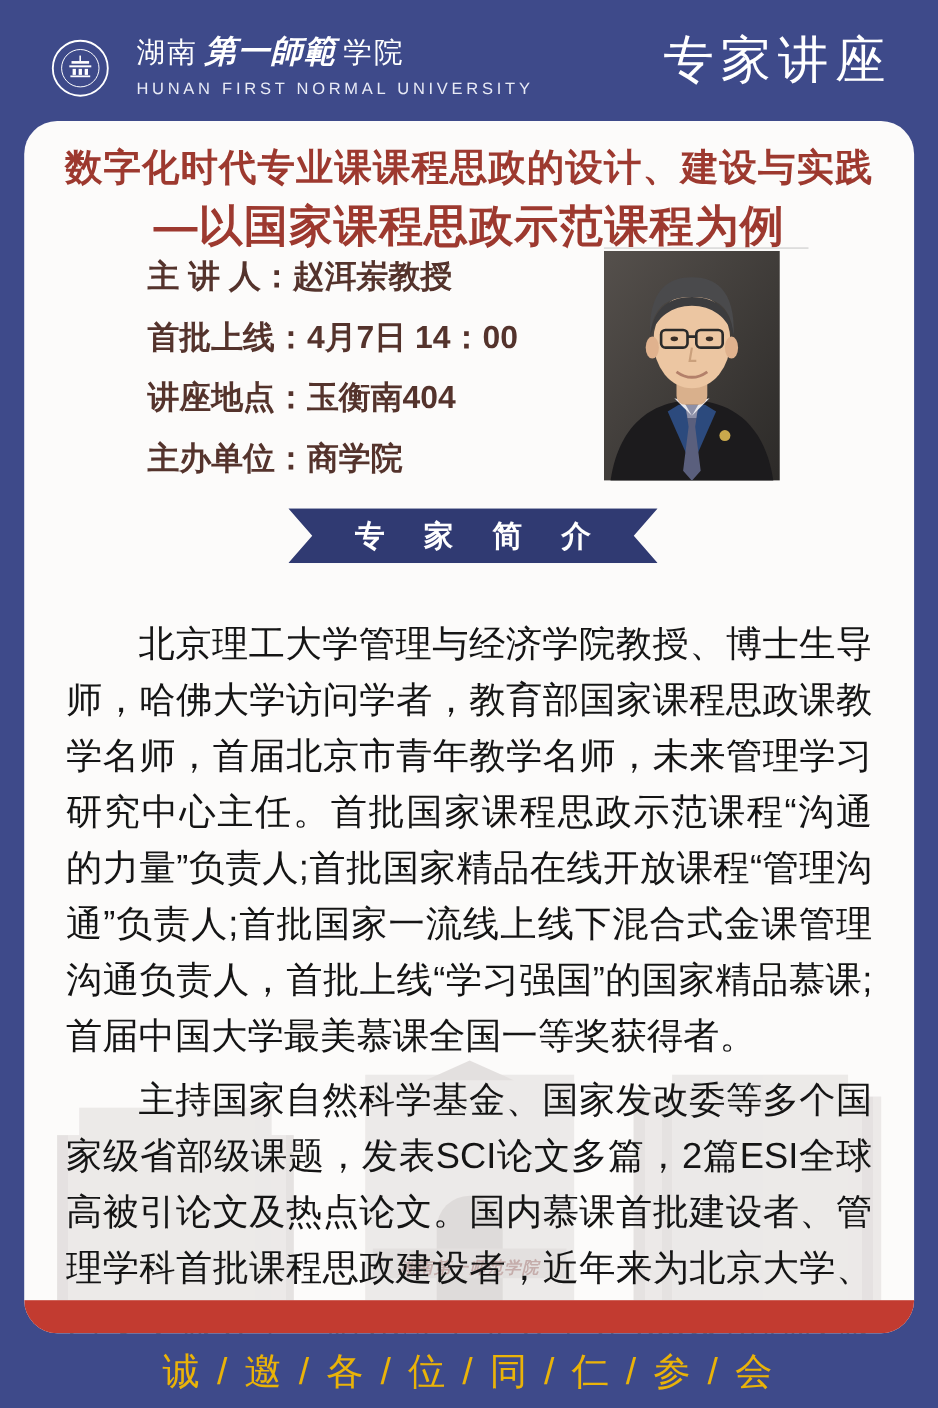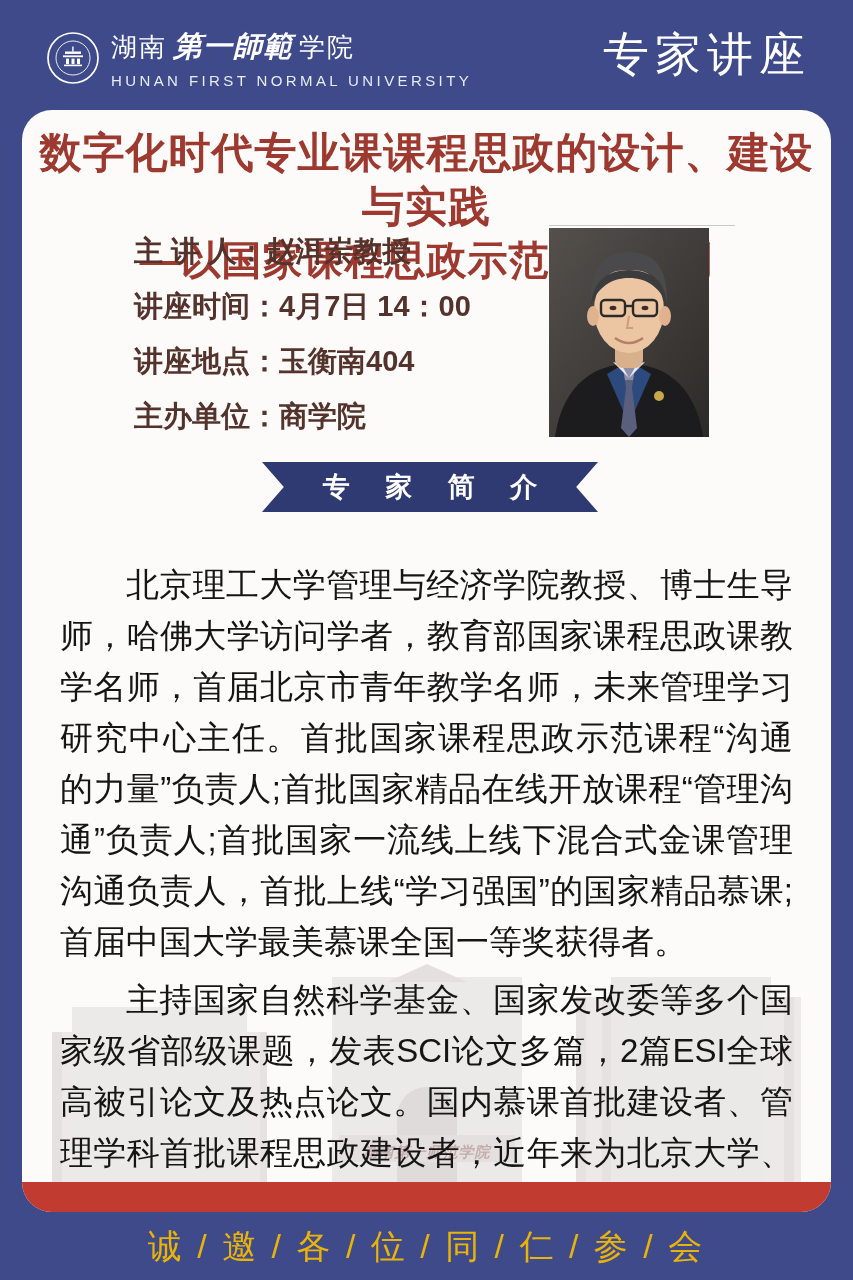--- a/index.html
+++ b/index.html
@@ -2,35 +2,35 @@
 <html><head>
 <meta charset="utf-8">
 <style>
   * { margin:0; padding:0; box-sizing:border-box; }
   body { background:#222; font-family:"Liberation Sans", sans-serif; }
   .poster{ position:relative; width:853px; height:1280px; margin:0 auto;
            background:#3E4A8A; overflow:hidden; }
 
   
   .header{ position:absolute; top:0; left:0; width:100%; height:112px; }
-  .logo{ position:absolute; left:46px; top:27px; display:flex; align-items:center; gap:11px; color:#fff; }
+  .logo{ position:absolute; left:46px; top:27px; display:flex; align-items:flex-end; gap:24px; color:#fff; }
   .seal{ flex:0 0 auto; }
   .logo-cn{ font-size:26px; letter-spacing:2px; white-space:nowrap; display:flex; align-items:baseline; gap:6px;}
   .logo-callig{ font-family:"DejaVu Serif", serif; font-style:italic; font-weight:bold; font-size:29px; letter-spacing:1px;}
   .logo-en{ font-size:15px; letter-spacing:3.4px; margin-top:5px; color:#e9ebf6; white-space:nowrap;}
   .badge{ position:absolute; right:42px; top:24px; color:#fff; font-size:46px;
           letter-spacing:6px; font-weight:500; }
 
   
   .card{ position:absolute; left:22px; top:110px; width:809px; height:1102px;
          background:#FCFBFA; border-radius:30px; overflow:hidden; }
 
   .title{ position:absolute; top:16px; left:0; width:100%; text-align:center;
           color:#9D392F; font-weight:800; }
-  .title .t1{ display:block; font-size:42px; line-height:54px; letter-spacing:1px;}
+  .title .t1{ display:block; font-size:34px; line-height:54px; letter-spacing:1px;}
   .title .t2{ display:block; font-size:40px; line-height:52px; letter-spacing:1px;}
 
   
   .details{ position:absolute; left:112px; top:122px; list-style:none; }
   .details li{ height:55px; font-size:29px; font-weight:700; color:#54332C;
                display:flex; align-items:flex-start; white-space:nowrap; }
   .photo-top-line{ position:absolute; left:527px; top:115px; width:186px; height:1px; background:#c9c9c9; }
   .photo{ position:absolute; left:527px; top:118px; width:160px; height:209px; overflow:hidden; }
 
   
@@ -113,21 +113,21 @@
       <span class="t1">数字化时代专业课课程思政的设计、建设与实践</span>
       <span class="t2">—以国家课程思政示范课程为例</span>
     </h1>
 
     <ul class="details">
       <li>
         <span>主 讲 人：</span>
         <span>赵洱岽教授</span>
       </li>
       <li>
-        <span>讲座时间：</span>
+        <span>首批上线：</span>
         <span>4月7日 14：00</span>
       </li>
       <li>
         <span>讲座地点：</span>
         <span>玉衡南404</span>
       </li>
       <li>
         <span>主办单位：</span>
         <span>商学院</span>
       </li>

